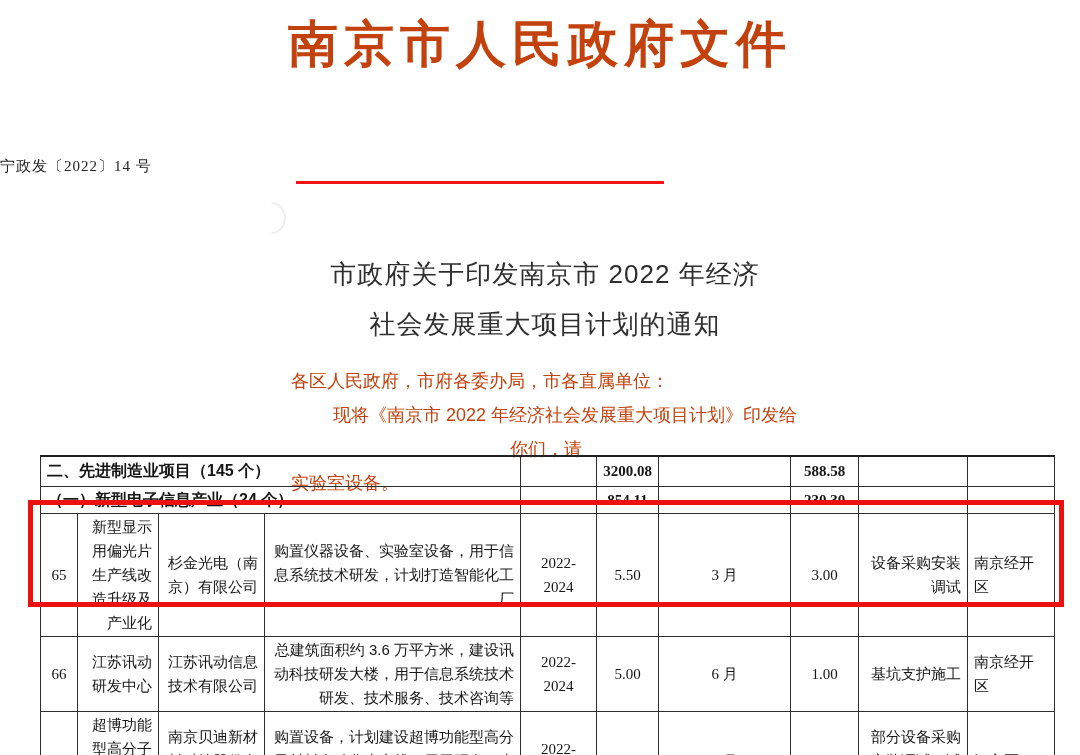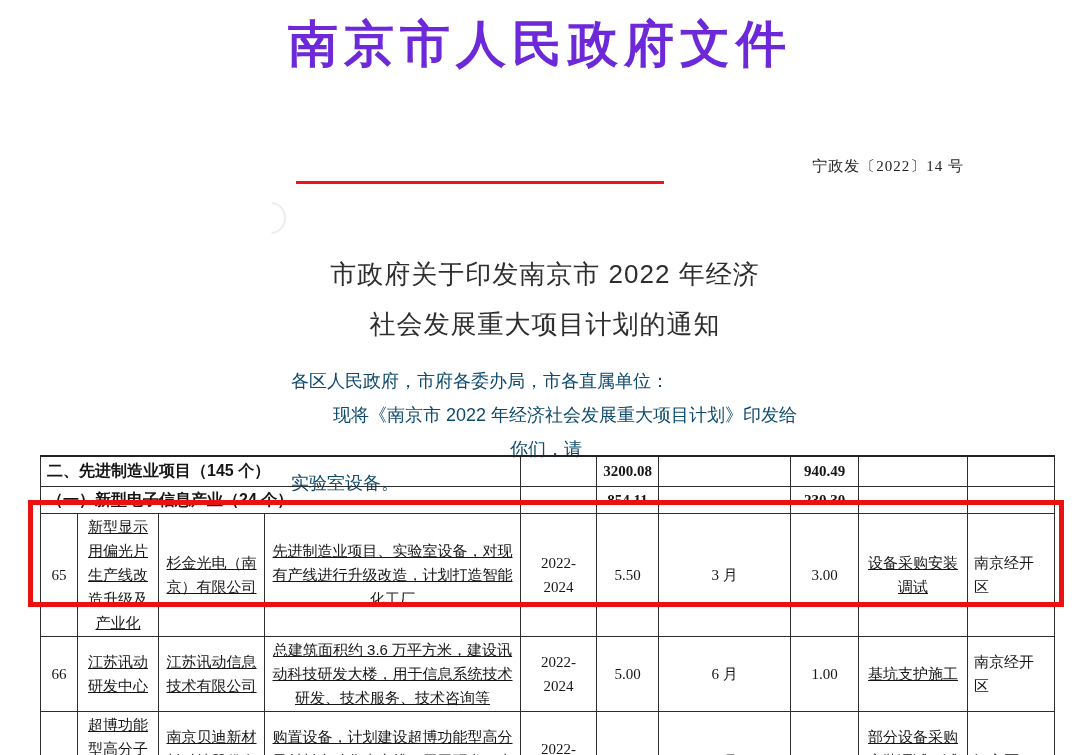--- a/index.html
+++ b/index.html
@@ -5,66 +5,66 @@
   * { margin:0; padding:0; box-sizing:border-box; }
   html,body { background:#ffffff; }
   .page {
     position:relative; width:1080px; height:755px;
     background:#ffffff; overflow:hidden;
     font-family:"Liberation Sans", sans-serif;
     color:#1f1f1f;
   }
   .masthead {
     position:absolute; top:10px; left:0; width:1080px;
-    text-align:center; color:#6d28d9; font-weight:900;
+    text-align:center; color:#c2410c; font-weight:900;
     font-size:50px; letter-spacing:6px; line-height:68px;
     font-family:"Liberation Sans", sans-serif;
   }
   .docnum {
-    position:absolute; top:157px; left:0; width:964px; text-align:right;
+    position:absolute; top:157px; left:0; width:964px; text-align:left;
     font-size:15px; letter-spacing:1px; color:#232323;
     font-family:"Liberation Serif", serif;
   }
   .red-rule {
     position:absolute; left:296px; top:181px; width:368px; height:3px;
     background:#f21414;
   }
   .watermark-arc {
     position:absolute; left:256px; top:202px; width:30px; height:32px;
     border:2px solid #ededed; border-radius:50%;
     clip-path: inset(0 0 0 52%);
   }
   .doc-title {
     position:absolute; left:0; width:1090px; text-align:center;
     font-size:26px; color:#2e2e2e; letter-spacing:1px;
   }
   .t1 { top:257px; }
   .t2 { top:307px; }
   .body-block {
     position:absolute; left:291px; top:364px; width:510px;
-    font-size:18px; line-height:34px; color:#0c4a6e;
+    font-size:18px; line-height:34px; color:#c2410c;
   }
   .body-block .indent { text-indent:38px;text-align:center; }
   table.projects {
     position:absolute; left:40px; top:455px;
     border-collapse:collapse; table-layout:fixed; width:1014px;
     font-size:15px; color:#161616;
   }
   table.projects td {
     border:1px solid #2e2e2e; vertical-align:middle;
     padding:1px 6px; line-height:24px; overflow:hidden;
   }
   tr.outer-top td { border-top:2px solid #222; }
   td.seclabel { font-weight:bold; font-size:16px; padding-left:7px; text-align:left; }
   td.num {
     text-align:center; font-family:"Liberation Serif", serif;
     padding:1px 1px;
   }
   td.num.b { font-weight:bold; }
-  td.cn { text-align:center;text-decoration:underline; }
+  td.cn { text-align:right; }
   td.ctr { }
   .highlight-box {
     position:absolute; left:28px; top:500px; width:1036px; height:107px;
     border:5px solid #ec1111; background:transparent; pointer-events:none;
   }
 </style>
 </head>
 <body>
 
 <div class="page">
@@ -99,40 +99,40 @@
         <col style="width:109px">
       <col style="width:87px">
     </colgroup>
 
     <tbody>
         <tr class="outer-top" style="height:30px">
       <td colspan="4" class="seclabel">二、先进制造业项目（145 个）</td>
       <td></td>
       <td class="num b">3200.08</td>
       <td></td>
-      <td class="num b">940.49</td>
+      <td class="num b">588.58</td>
       <td></td>
       <td></td>
     </tr>
 
     <tr style="height:22px">
       <td colspan="4" class="seclabel">（一）新型电子信息产业（24 个）</td>
       <td></td>
       <td class="num b">854.11</td>
       <td></td>
       <td class="num b">230.30</td>
       <td></td>
       <td></td>
     </tr>
 
     <tr style="height:100px">
       <td class="num">65</td>
       <td class="cn">新型显示用偏光片生产线改造升级及产业化</td>
       <td class="cn">杉金光电（南京）有限公司</td>
-      <td class="cn">先进制造业项目、实验室设备，对现有产线进行升级改造，计划打造智能化工厂</td>
+      <td class="cn">购置仪器设备、实验室设备，用于信息系统技术研发，计划打造智能化工厂</td>
       <td class="num">2022-2024</td>
       <td class="num">5.50</td>
       <td class="num">3 月</td>
       <td class="num">3.00</td>
       <td class="cn">设备采购安装调试</td>
       <td class="ctr">南京经开区</td>
     </tr>
 
     <tr style="height:70px">
       <td class="num">66</td>

